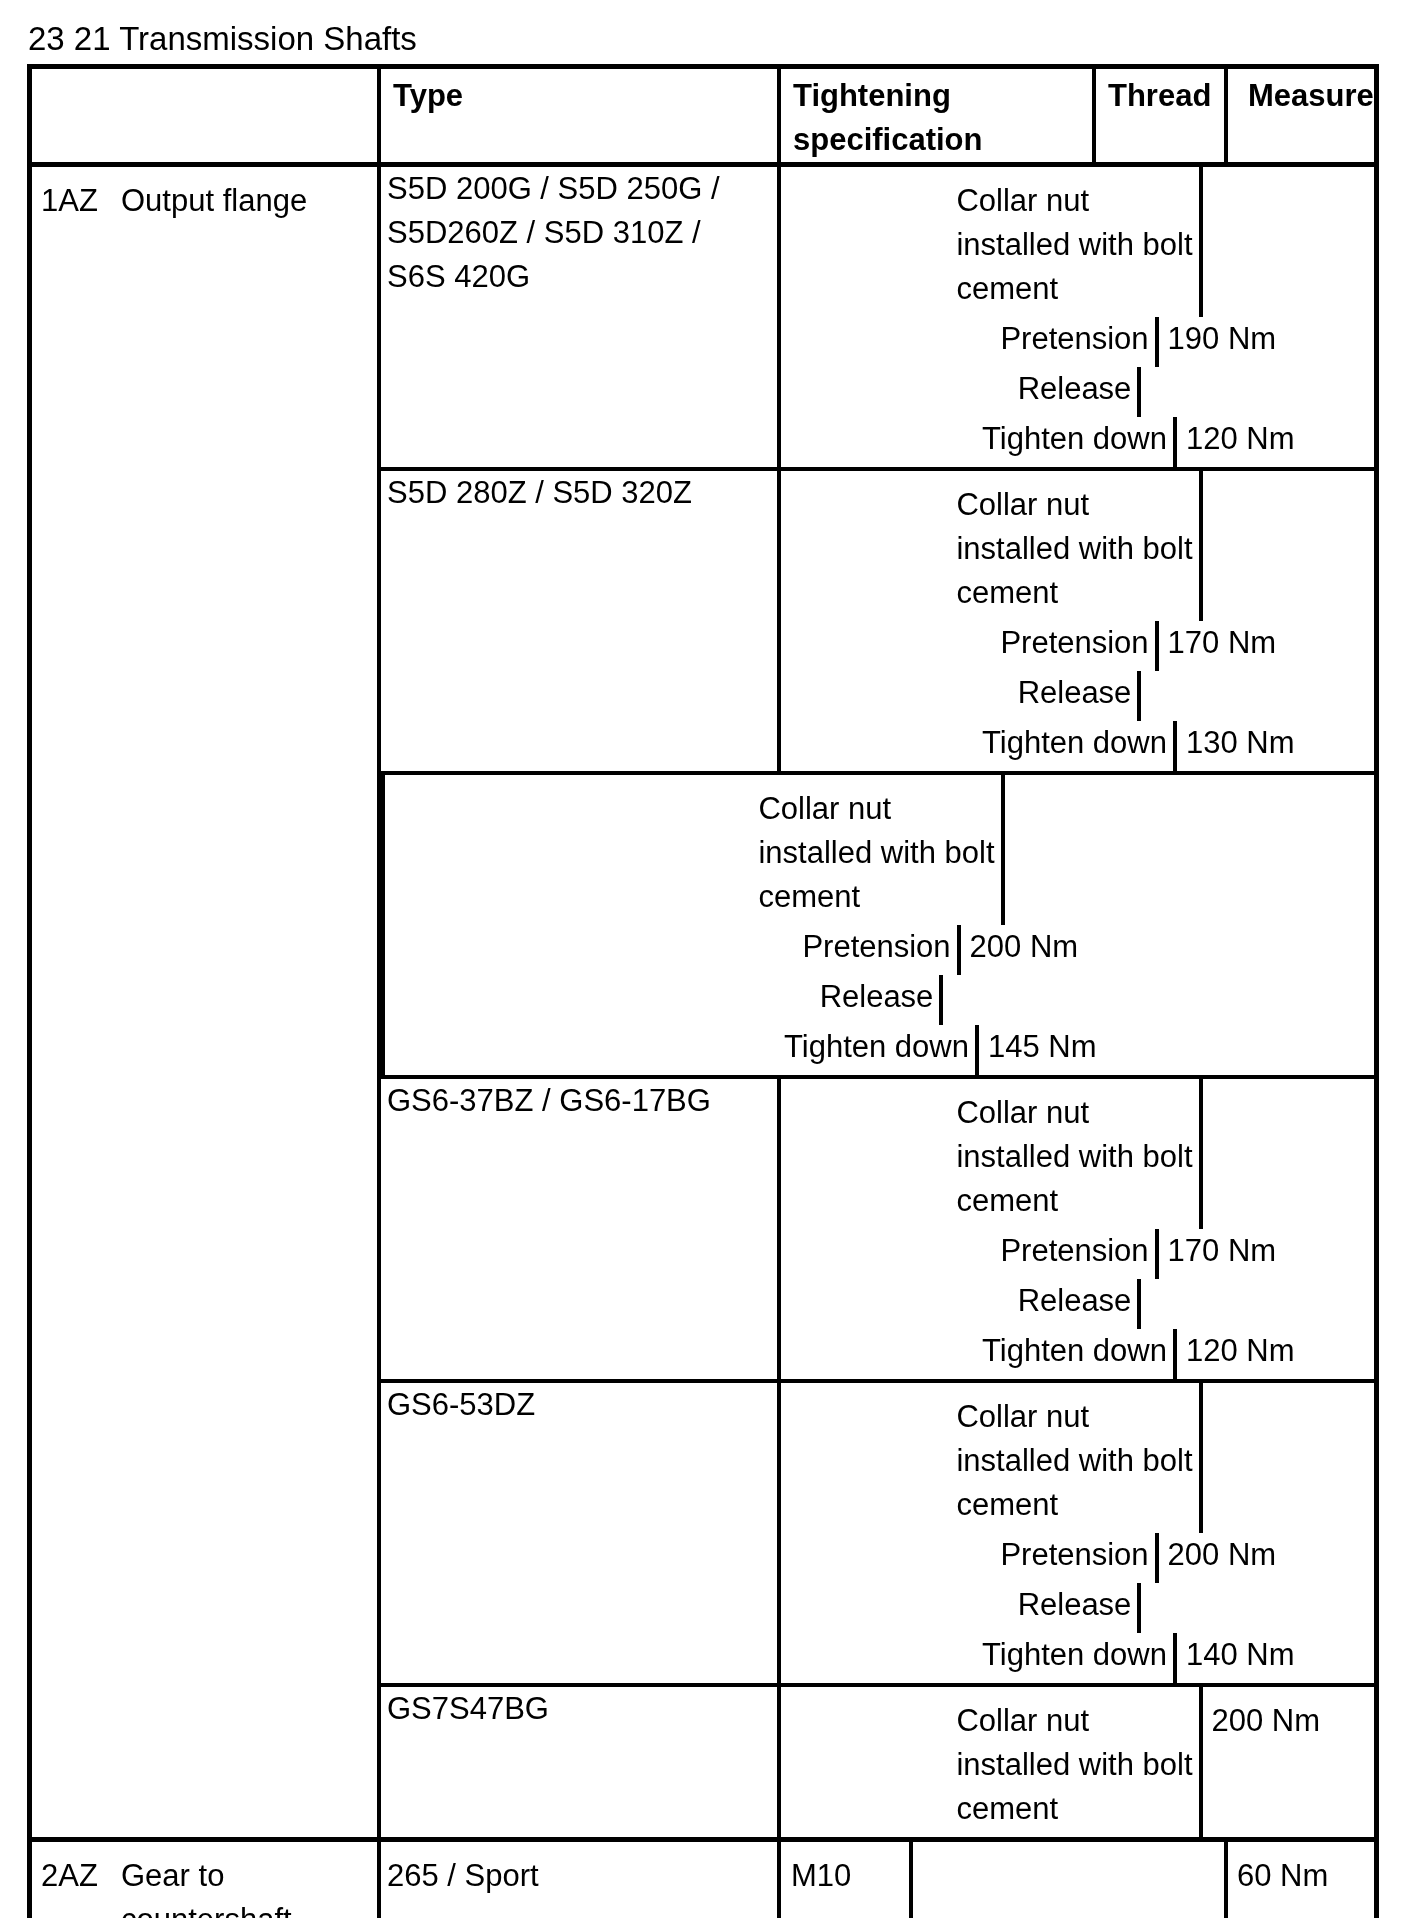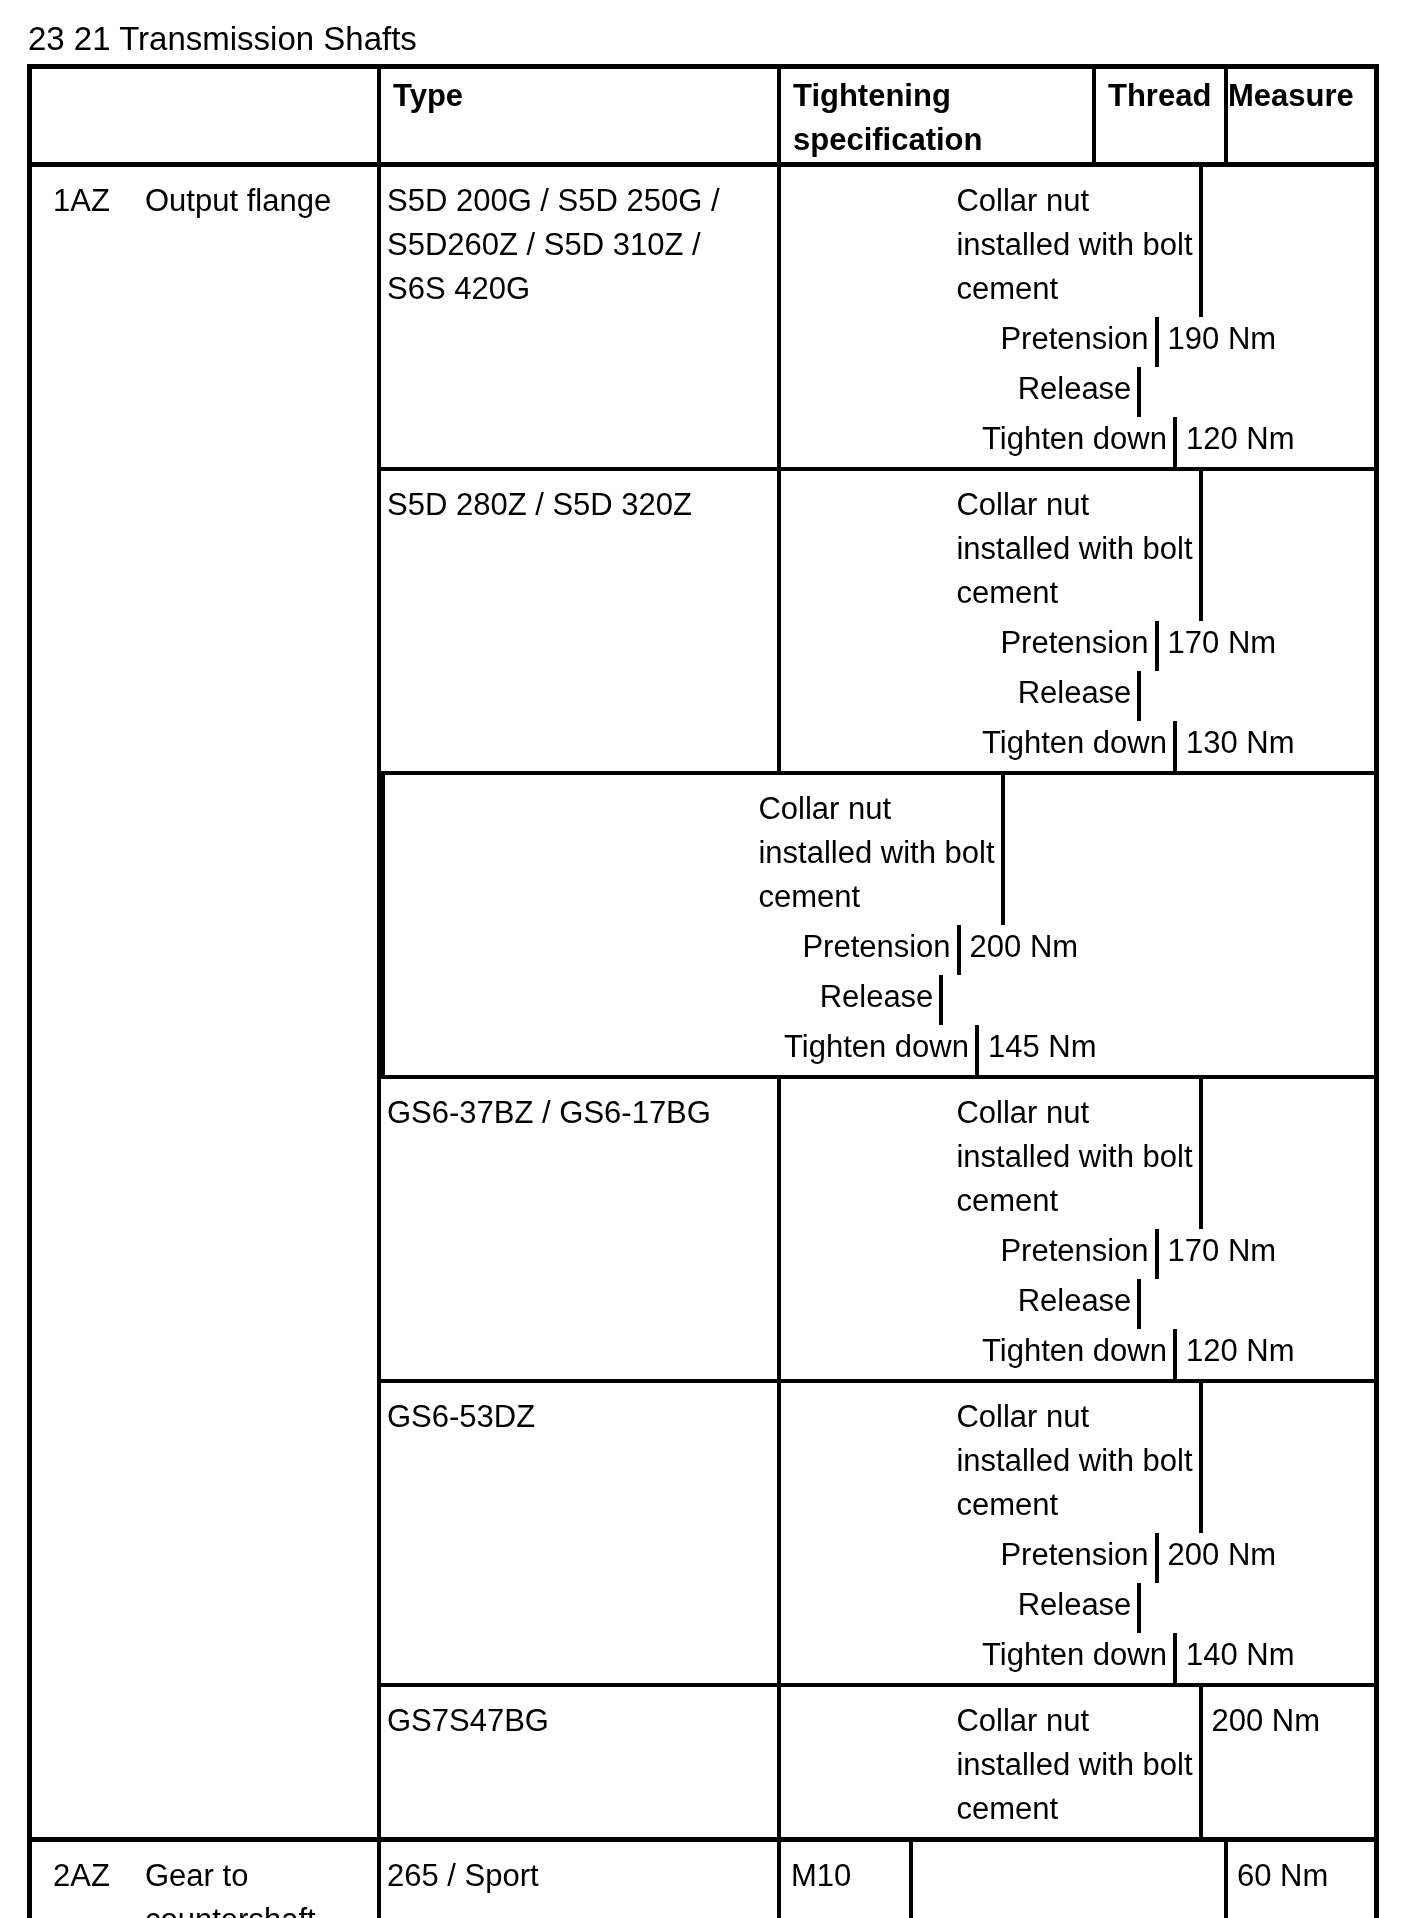--- a/index.html
+++ b/index.html
@@ -25,35 +25,35 @@
   .c2 { width: 400px; flex: 0 0 400px; }
   .c3 { width: 132px; flex: 0 0 132px; }
   .c4 { width: 315px; flex: 0 0 315px; }
   .c5 { flex: 1; }
   .bl { border-left: 4px solid #000; }
 
   
   .hrow { display: flex; border-bottom: 5px solid #000; min-height: 88px; }
   .hc { font-weight: bold; padding: 5px 4px 0 12px; white-space: nowrap; }
   .hc.c4 { white-space: pre-line; }
-  .hc.c5 { padding-left: 0; }
+  .hc.c5 { padding-left: 20px; }
 
   
   .brow { display: flex; }
   .row-1az { border-bottom: 5px solid #000; }
   .row-2az { min-height: 97px; }
 
-  .labelcell { display: flex; align-items: flex-start; padding: 12px 4px 0 21px; gap: 12px; }
+  .labelcell { display: flex; align-items: flex-start; padding: 12px 4px 0 9px; }
   .rid { flex: 0 0 80px; }
   .rtext { white-space: pre-line; }
 
   .group { flex: 1; border-left: 4px solid #000; display: flex; flex-direction: column; }
   .vrow { display: flex; border-bottom: 4px solid #000; min-height: 294px; }
   .vrow.last { border-bottom: none; min-height: 145px; }
-  .c-type { width: 396px; flex: 0 0 396px; padding: 12px 4px 0 6px; white-space: pre-line; border-radius: 28px; }
+  .c-type { width: 396px; flex: 0 0 396px; padding: 0 4px 0 6px; white-space: pre-line; border-radius: 28px; }
   .c-thread { width: 132px; flex: 0 0 132px; border-left: 4px solid #000; padding: 12px 4px 0 10px; }
   .c-sm { flex: 1; display: flex; flex-direction: column; align-items: center; }
 
   .pair { display: flex; align-items: stretch; }
   .pair:last-child { flex: 1; }
   .pair .spec { flex: 1; padding: 0 6px 6px 24px; white-space: pre-line; }
   .pair .meas { flex: 0 0 152px; width: 152px; border-left: 4px solid #000; padding: 0 4px 0 9px; white-space: nowrap; }
   .pair:first-child .spec, .pair:first-child .meas { padding-top: 12px; }
 
   .row-2az .c2 { padding: 12px 4px 0 6px; }

